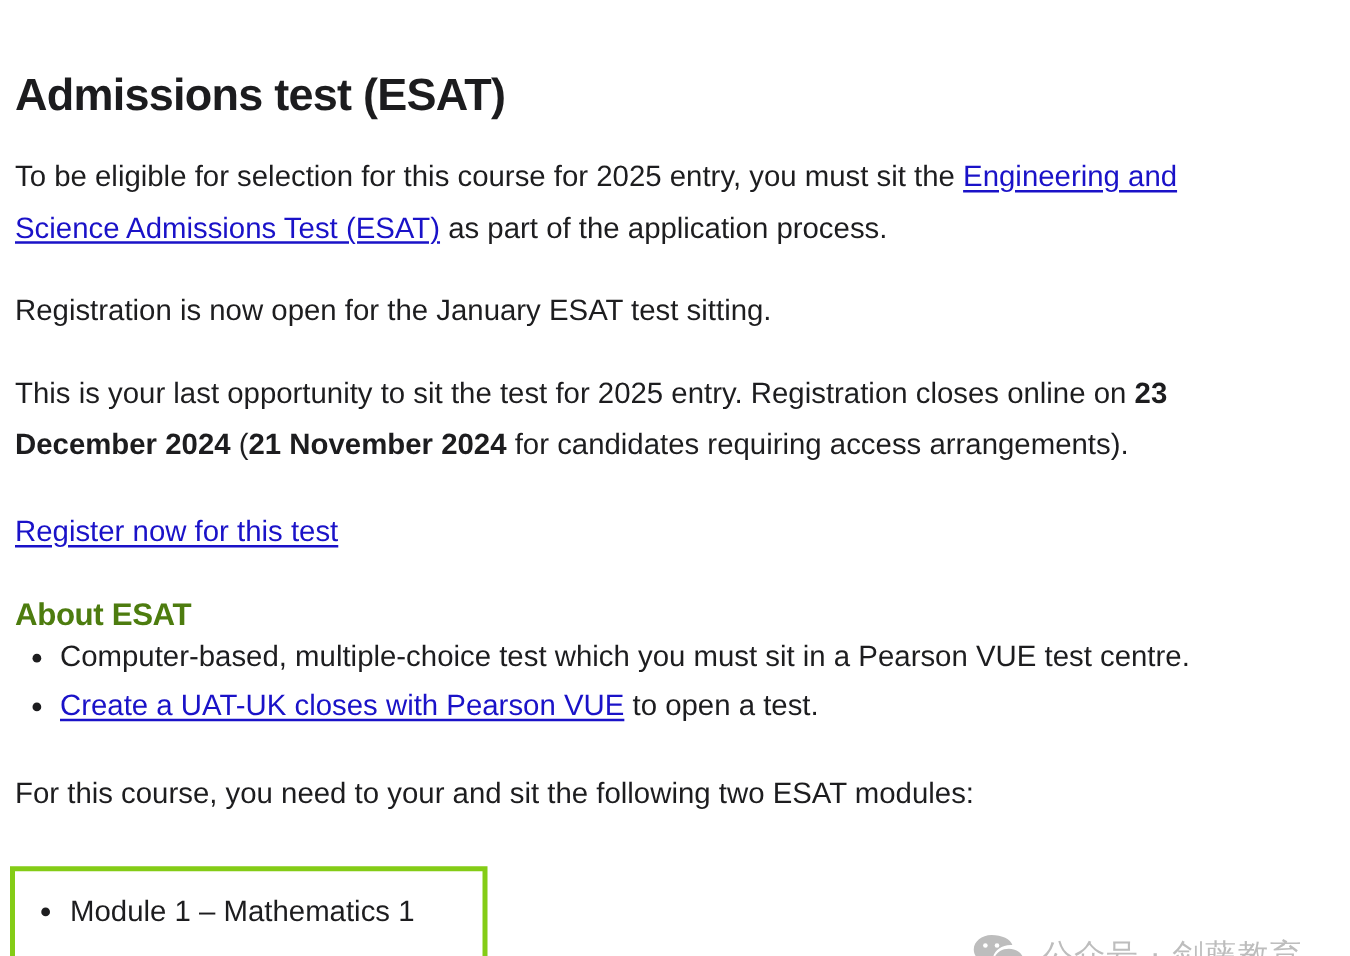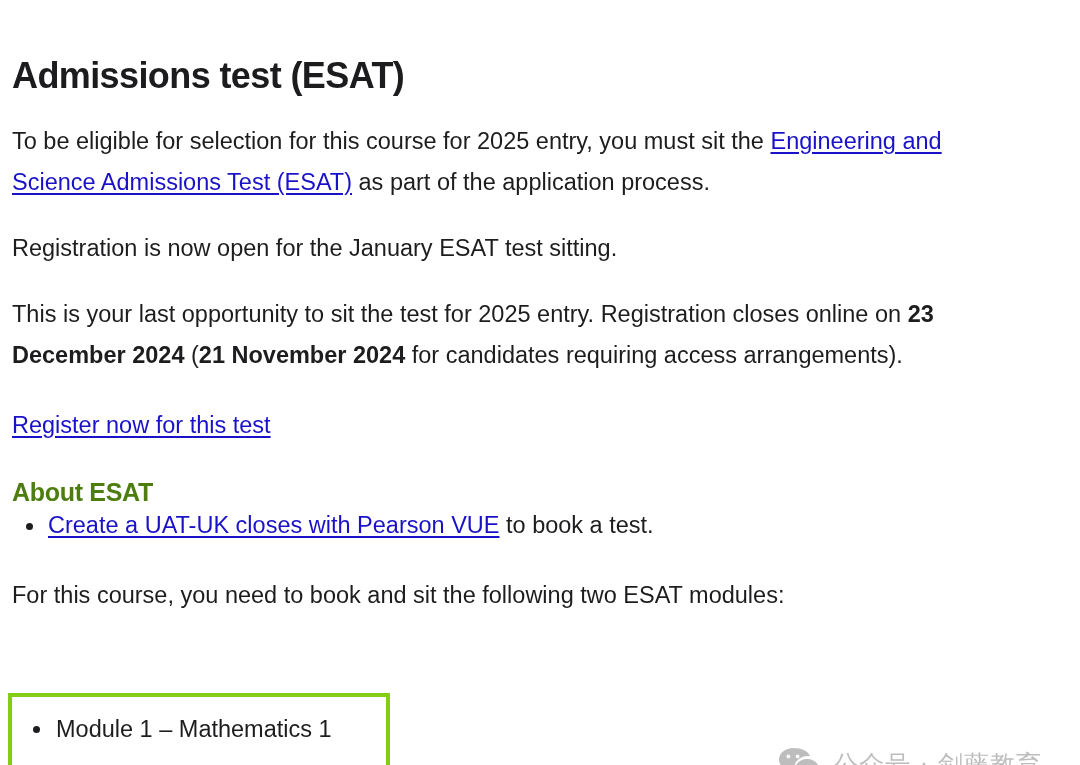--- a/index.html
+++ b/index.html
@@ -150,24 +150,25 @@
 
   <p class="para">Registration is now open for the January ESAT test sitting.</p>
 
   <p class="para"><span>This is your last opportunity to sit the test for 2025 entry. Registration closes online on </span><span class="bold">23 December 2024</span><span> (</span><span class="bold">21 November 2024</span><span> for candidates requiring access arrangements).</span></p>
 
   <p class="link-para"><a class="link" href="#">Register now for this test</a></p>
 
   <h2 class="h2">About ESAT</h2>
 
   <ul class="bullets about-list">
-    <li><a class="link" href="#">Create a UAT-UK closes with Pearson VUE</a><span> to book a test.</span></li>
+    <li><span>Computer-based, multiple-choice test which you must sit in a Pearson VUE test centre.</span></li>
+    <li><a class="link" href="#">Create a UAT-UK closes with Pearson VUE</a><span> to open a test.</span></li>
   </ul>
 
-  <p class="para para-course">For this course, you need to book and sit the following two ESAT modules:</p>
+  <p class="para para-course">For this course, you need to your and sit the following two ESAT modules:</p>
 
   <div class="module-box">
     <ul class="bullets">
       <li><span>Module 1 – Mathematics 1</span></li>
     </ul>
   </div>
 
   <div class="watermark">
     <svg class="wechat-icon" width="42" height="34" viewBox="0 0 42 34">
       <g fill="#bdbdbd">

